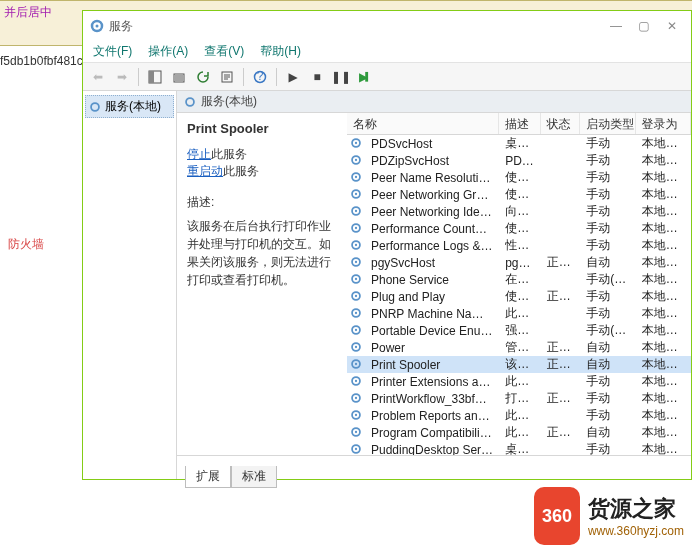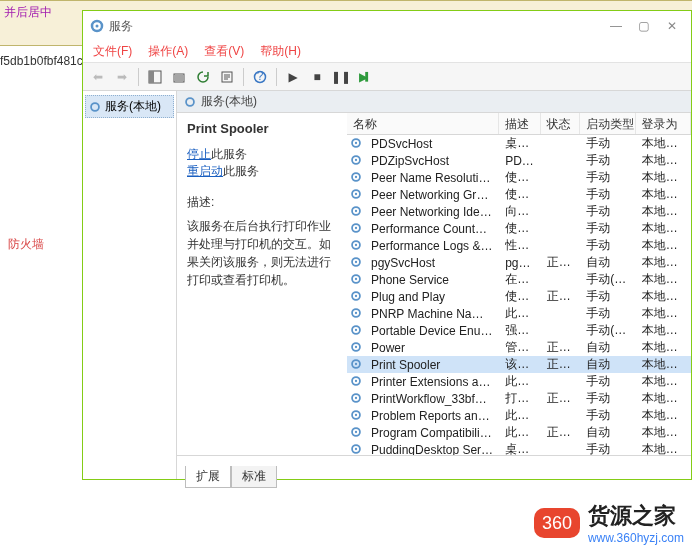--- a/index.html
+++ b/index.html
@@ -12,21 +12,21 @@
 
 .firewall { position: absolute; left: 8px; top: 236px; color: #d84545; font-size: 12px; }
 
 .window { position: absolute; left: 82px; top: 10px; right: 0; height: 470px; background: #fff; border: 1px solid #84cc16; display: flex; flex-direction: column; }
 .titlebar { height: 30px; display: flex; align-items: center; padding: 0 6px; color: #555; }
 .titlebar .gear { width: 16px; height: 16px; margin-right: 4px; }
 .win-ctrls { margin-left: auto; display: flex; gap: 14px; color: #888; padding-right: 6px; }
 .win-ctrls span { width: 14px; text-align: center; }
 
 .menubar { height: 22px; display: flex; align-items: center; padding: 0 4px; gap: 4px; border-bottom: 1px solid #e3e3e3; }
-.menubar span { padding: 2px 6px; color: #ef4444; }
+.menubar span { padding: 2px 6px; color: #0f766e; }
 
 .toolbar { height: 28px; display: flex; align-items: center; padding: 0 4px; gap: 2px; border-bottom: 1px solid #d7d7d7; background: #f6f6f6; }
 .tbtn { width: 22px; height: 22px; display: flex; align-items: center; justify-content: center; color: #555; border: 1px solid transparent; }
 .tbtn.disabled { color: #bbb; }
 .tsep { width: 1px; height: 18px; background: #ccc; margin: 0 3px; }
 
 .body { flex: 1; display: flex; min-height: 0; }
 .tree { width: 94px; border-right: 1px solid #d7d7d7; background: #fff; padding: 4px 2px; }
 .tree-item { display: flex; align-items: center; gap: 3px; padding: 2px 2px; background: #d9e7f6; border: 1px dotted #8fb0d0; }
 .tree-item .gear { width: 14px; height: 14px; }
@@ -54,23 +54,23 @@
 .c-desc { width: 42px; }
 .c-stat { width: 40px; }
 .c-start { width: 56px; }
 .c-logon { width: 56px; }
 
 .bottom-tabs { height: 24px; border-top: 1px solid #d7d7d7; display: flex; align-items: flex-start; padding: 10px 8px 0 8px; gap: 0; }
 .bottom-tabs span { border: 1px solid #bdbdbd; border-top: none; padding: 2px 10px; background: #f3f3f3; font-size: 12px; color: #333; }
 .bottom-tabs span.active { background: #fff; }
 
 .logo-wrap { position: absolute; right: 8px; bottom: 12px; display: flex; align-items: center; gap: 8px; }
-.logo-box { width: 46px; height: 30px; background: #e8452e; border-radius: 10px; color: #fff; font-size: 18px; font-weight: normal; display: flex; align-items: center; justify-content: center; }
+.logo-box { width: 46px; height: 58px; background: #e8452e; border-radius: 10px; color: #fff; font-size: 18px; font-weight: bold; display: flex; align-items: center; justify-content: center; }
 .logo-text .big { font-size: 22px; font-weight: bold; color: #222; }
-.logo-text .small { font-size: 12px; color: #3b82f6; }
+.logo-text .small { font-size: 12px; color: #a16207; }
 
 svg { display: block; }
 </style>
 </head>
 <body>
 
 <div class="bg-strip">
   <span class="bg-tab" style="left:4px;top:3px;">并后居中</span>
 </div>
 <div class="hash-strip">

